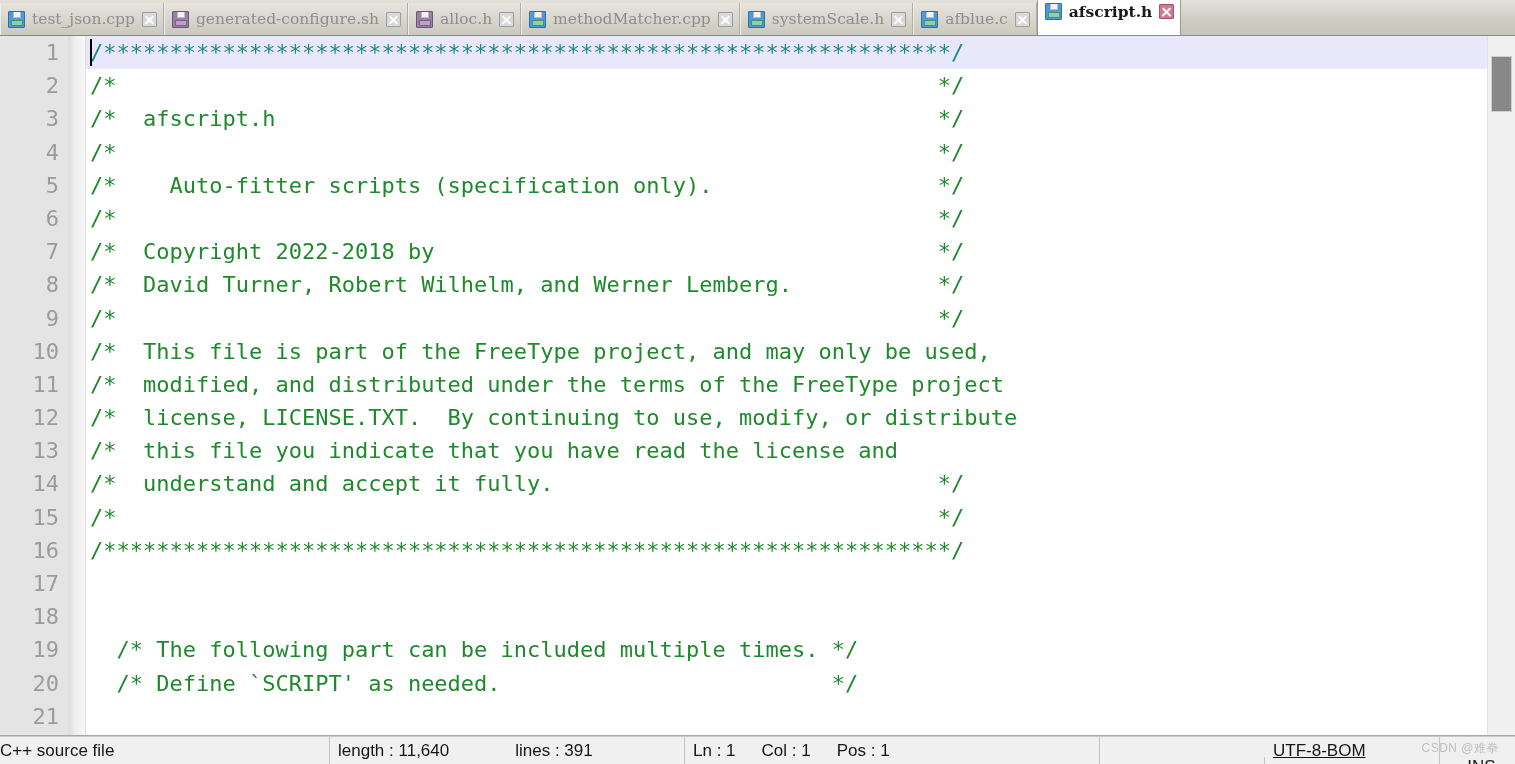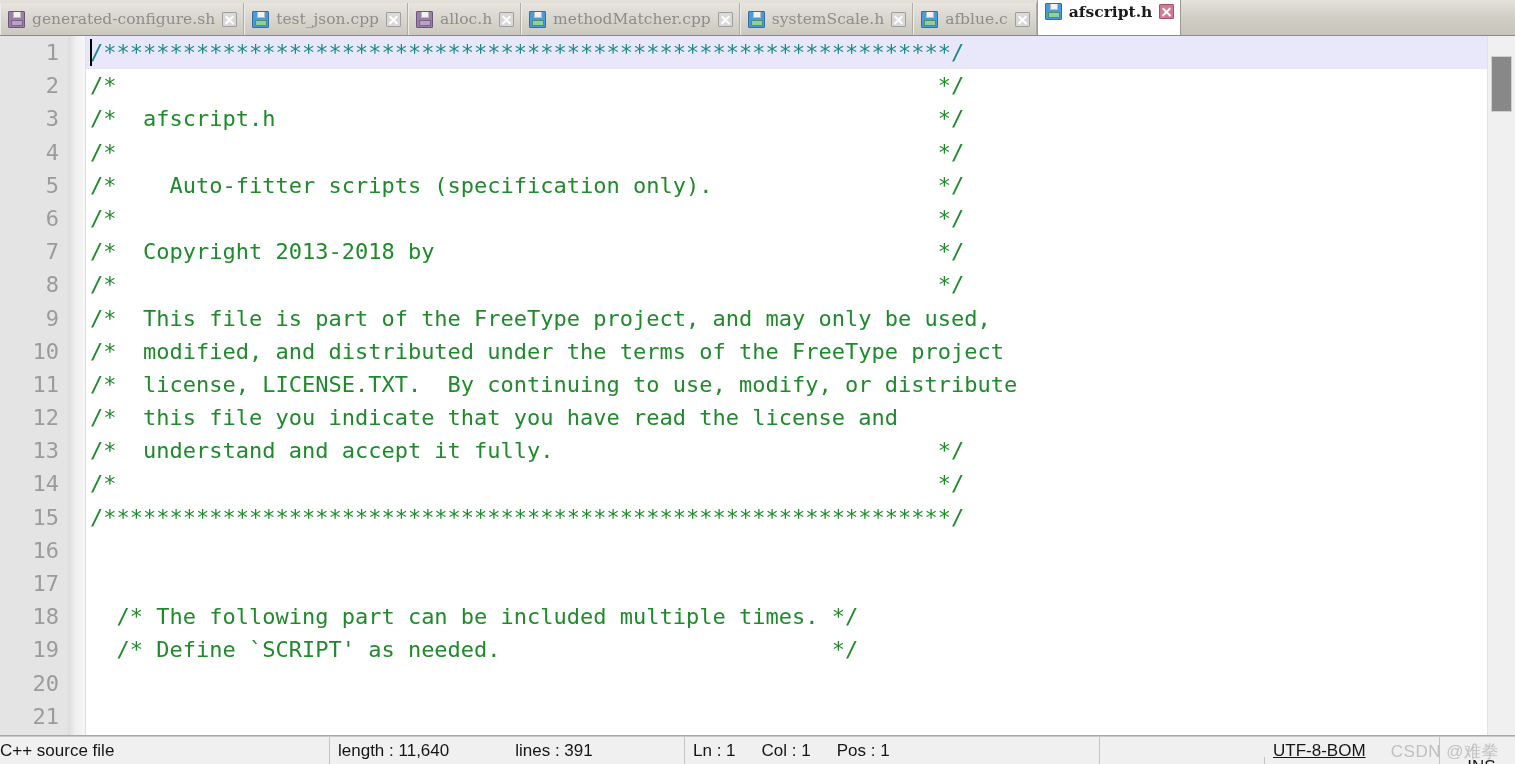--- a/index.html
+++ b/index.html
@@ -222,42 +222,42 @@
   .sb-caret   { width: 415px; flex: 0 0 415px; }
   .sb-eol     { width: 165px; flex: 0 0 165px; margin-top: 40px; }
   .sb-enc     { width: 175px; flex: 0 0 175px; text-decoration: underline; }
   .sb-ins     { flex: 1 1 auto; border-right: none; justify-content: center; margin-top: 32px; }
   .sb-gap { width: 26px; display: inline-block; }
 
   .watermark {
     position: absolute;
     right: 16px;
     top: 3px;
-    font-size: 17px;
+    font-size: 12px;
     color: #c0c0c0;
     letter-spacing: 0.5px;
     pointer-events: none;
   }
 </style>
 </head>
 <body>
 
 <div id="app">
 
   <div class="tabbar">
 
     <div class="tab">
+      <span class="floppy blue"></span>
+      <span class="tab-label">test_json.cpp</span>
+      <span class="tab-close"></span>
+    </div>
+
+    <div class="tab">
       <span class="floppy purple"></span>
       <span class="tab-label">generated-configure.sh</span>
-      <span class="tab-close"></span>
-    </div>
-
-    <div class="tab">
-      <span class="floppy blue"></span>
-      <span class="tab-label">test_json.cpp</span>
       <span class="tab-close"></span>
     </div>
 
     <div class="tab">
       <span class="floppy purple"></span>
       <span class="tab-label">alloc.h</span>
       <span class="tab-close"></span>
     </div>
 
     <div class="tab">
@@ -316,21 +316,22 @@
     <div class="foldmargin"></div>
 
     <div class="code">
       <div class="caret"></div>
       <div class="cl highlight">/****************************************************************/</div>
       <div class="cl">/*                                                              */</div>
       <div class="cl">/*  afscript.h                                                  */</div>
       <div class="cl">/*                                                              */</div>
       <div class="cl">/*    Auto-fitter scripts (specification only).                 */</div>
       <div class="cl">/*                                                              */</div>
-      <div class="cl">/*  Copyright 2013-2018 by                                      */</div>
+      <div class="cl">/*  Copyright 2022-2018 by                                      */</div>
+      <div class="cl">/*  David Turner, Robert Wilhelm, and Werner Lemberg.           */</div>
       <div class="cl">/*                                                              */</div>
       <div class="cl">/*  This file is part of the FreeType project, and may only be used,</div>
       <div class="cl">/*  modified, and distributed under the terms of the FreeType project</div>
       <div class="cl">/*  license, LICENSE.TXT.  By continuing to use, modify, or distribute</div>
       <div class="cl">/*  this file you indicate that you have read the license and</div>
       <div class="cl">/*  understand and accept it fully.                             */</div>
       <div class="cl">/*                                                              */</div>
       <div class="cl">/****************************************************************/</div>
       <div class="cl"></div>
       <div class="cl"></div>

